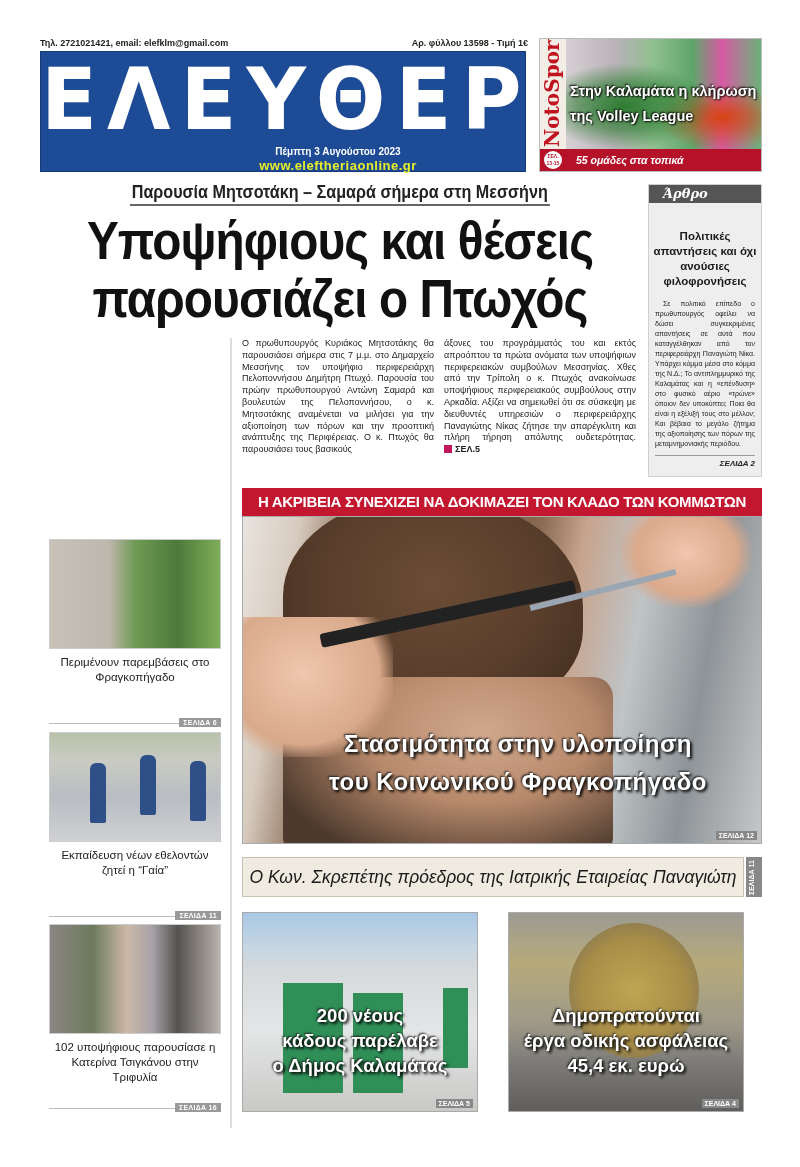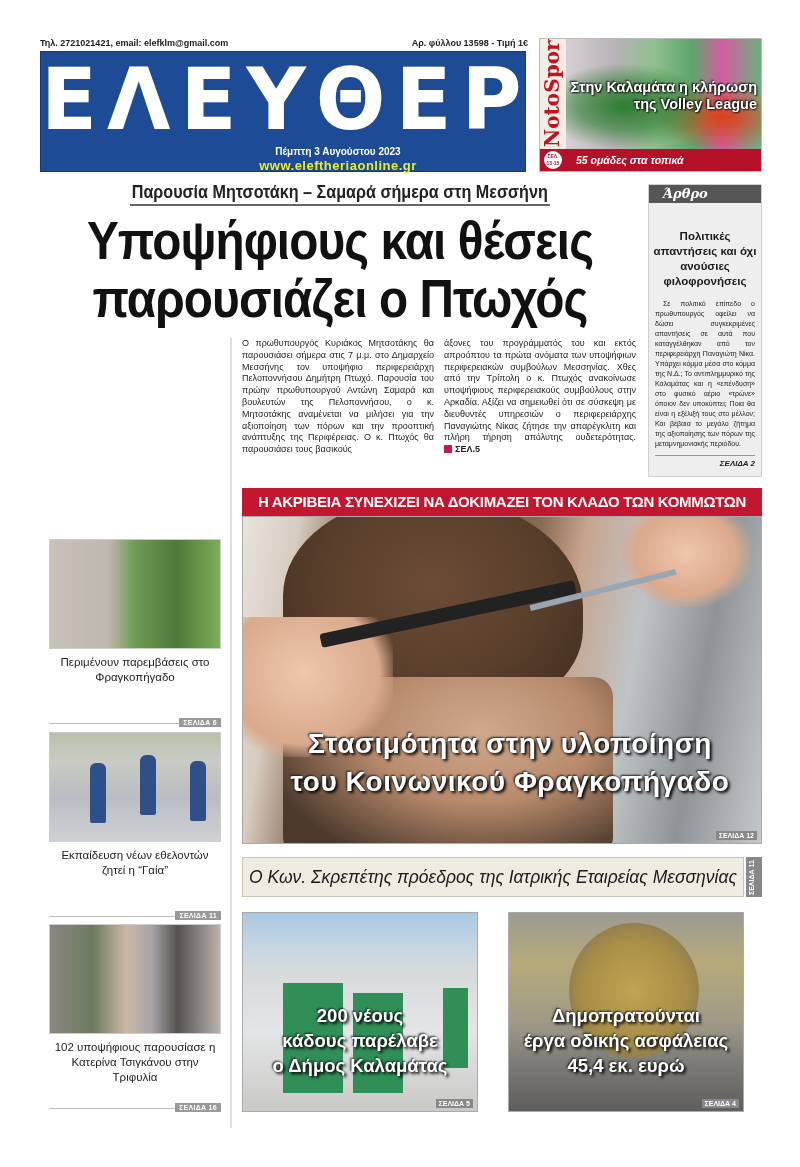--- a/index.html
+++ b/index.html
@@ -13,21 +13,21 @@
   .masthead { left: 40px; top: 51px; width: 486px; height: 121px; background: #1d4b95; border: 1px solid #163a77; }
   .logo { position: absolute; left: 0; top: 4px; width: 100%; text-align: center; color: #fff; font-family: "DejaVu Sans", sans-serif; font-weight: bold; font-size: 82px; letter-spacing: 10px; line-height: 88px; transform: scaleY(1.05); }
   .mast-date { position: absolute; left: 0; width: 100%; top: 94px; text-align: center; color: #fff; font-size: 10px; font-weight: bold; padding-left: 110px; }
   .mast-url { position: absolute; left: 0; width: 100%; top: 106px; text-align: center; color: #e8ef2a; font-size: 13px; font-weight: bold; padding-left: 110px; letter-spacing: 0.5px; }
 
   
   .sport { left: 539px; top: 38px; width: 223px; height: 134px; border: 1px solid #bbb; overflow: hidden; background: linear-gradient(90deg, #e9e4ea 0%, #d9d2d8 22%, #7bb07e 40%, #5aa165 60%, #c33c8c 78%, #69ad7b 100%); }
   .sport-side { position: absolute; left: 0; top: 0; width: 26px; height: 112px; background: #f2eee6; }
   .sport-side span { position: absolute; left: 2px; bottom: 4px; transform-origin: left bottom; transform: rotate(-90deg) translate(0, 22px); color: #c1121f; font-family: "DejaVu Serif", serif; font-weight: bold; font-size: 20px; white-space: nowrap; }
   .sport-photo { position: absolute; left: 26px; top: 0; right: 0; height: 112px; background: radial-gradient(ellipse at 30% 60%, #2e7d32 0%, rgba(46,125,50,0.6) 25%, transparent 45%), radial-gradient(ellipse at 80% 70%, #d84315 0%, transparent 30%), linear-gradient(90deg, #d6d0d4 0%, #b9b2b8 25%, #8fbf8f 45%, #5fa56a 65%, #d75aa4 80%, #6ab27a 100%); }
-  .sport-head { position: absolute; left: 30px; right: 4px; top: 40px; text-align: right; color: #fff; font-size: 14.5px; font-weight: bold; line-height: 17px; text-shadow: 1px 1px 2px #000, -1px -1px 2px #000; }
+  .sport-head { position: absolute; left: 30px; right: 4px; top: 40px; text-align: left; color: #fff; font-size: 14.5px; font-weight: bold; line-height: 25px; text-shadow: 1px 1px 2px #000, -1px -1px 2px #000; }
   .sport-bar { position: absolute; left: 0; right: 0; bottom: 0; height: 22px; background: #b5122a; color: #fff; font-size: 10.5px; font-style: italic; font-weight: bold; line-height: 22px; padding-left: 36px; }
   .sport-badge { position: absolute; left: 4px; top: 2px; width: 18px; height: 18px; border-radius: 50%; background: #fff; color: #b5122a; font-size: 5px; line-height: 7px; text-align: center; padding-top: 2px; font-style: normal; }
 
   
   .kicker { left: 40px; top: 181px; width: 600px; text-align: center; }
   .kicker span { font-size: 19px; font-weight: bold; color: #222; border-bottom: 2px solid #666; padding: 0 2px 1px; transform: scaleX(0.85); display: inline-block; }
   .headline { left: 40px; top: 212px; width: 600px; text-align: center; font-size: 53px; font-weight: bold; line-height: 58px; color: #111; letter-spacing: -1px; transform: scaleX(0.9); transform-origin: center top; }
 
   
   .arthro { left: 648px; top: 184px; width: 114px; height: 293px; background: #eeeeee; border: 1px solid #d0d0d0; }
@@ -62,21 +62,21 @@
 
   
   .main-banner { left: 242px; top: 488px; width: 520px; height: 28px; background: #c3172f; color: #fff; font-size: 15px; font-weight: bold; text-align: center; line-height: 28px; letter-spacing: -0.3px; }
   .main-photo { left: 242px; top: 516px; width: 520px; height: 328px; border: 1px solid #aaa; overflow: hidden; background: linear-gradient(100deg, #e9e4df 0%, #d7cbbf 10%, #7a5a42 22%, #6b4d38 40%, #8a6a52 52%, #c7a48d 60%, #bfc4c7 72%, #8e9397 85%, #c5c8ca 100%); }
   .mp-hair { position: absolute; left: 40px; top: -20px; width: 300px; height: 220px; border-radius: 45% 50% 40% 40%; background: radial-gradient(ellipse at 50% 40%, #6b4c36 0%, #5a3f2c 50%, #3e2a1d 100%); }
   .mp-face { position: absolute; left: 40px; top: 160px; width: 330px; height: 180px; background: radial-gradient(ellipse at 60% 30%, #d0a88d 0%, #b88a6c 40%, #4d3a2d 80%); border-radius: 20px; }
   .mp-comb { position: absolute; left: 75px; top: 90px; width: 260px; height: 14px; background: #222; transform: rotate(-12deg); border-radius: 3px; }
   .mp-hand { position: absolute; left: 0; top: 100px; width: 150px; height: 140px; background: radial-gradient(ellipse at 40% 40%, #efc7ad 0%, #d9a98b 60%, transparent 75%); }
   .mp-hand2 { position: absolute; right: 10px; top: 0; width: 130px; height: 90px; background: radial-gradient(ellipse at 50% 40%, #f0c6ad 0%, #dba98c 55%, transparent 75%); }
   .mp-sc { position: absolute; left: 285px; top: 70px; width: 150px; height: 6px; background: #9aa6b2; transform: rotate(-14deg); }
-  .main-caption { position: absolute; left: 8px; width: 100%; top: 208px; text-align: center; color: #fff; font-size: 28px; font-weight: bold; line-height: 38px; letter-spacing: 0.5px; text-shadow: 2px 2px 3px #000, -1px -1px 2px #222; }
+  .main-caption { position: absolute; left: 16px; width: 100%; top: 208px; text-align: center; color: #fff; font-size: 24px; font-weight: bold; line-height: 38px; letter-spacing: 0.5px; text-shadow: 2px 2px 3px #000, -1px -1px 2px #222; }
   .page-chip { position: absolute; right: 4px; bottom: 3px; background: #888; color: #fff; font-size: 7px; font-weight: bold; padding: 1px 3px; }
 
   
   .strip { left: 242px; top: 857px; width: 502px; height: 40px; background: #f0ebe0; border: 1px solid #c9c3b6; text-align: center; font-size: 17.5px; font-style: italic; line-height: 38px; color: #1a1a1a; }
   .strip-tag { left: 746px; top: 857px; width: 16px; height: 40px; background: #888; }
   .strip-tag span { position: absolute; left: 2px; top: 38px; transform: rotate(-90deg); transform-origin: left top; color: #fff; font-size: 7px; font-weight: bold; white-space: nowrap; }
 
   
   .bphoto { top: 912px; width: 236px; height: 200px; border: 1px solid #aaa; overflow: hidden; }
   .bins { left: 242px; background: linear-gradient(180deg, #a8c8e4 0%, #c7d6e2 18%, #d7dadb 30%, #e3e5e6 60%, #c9c9c6 100%); }
@@ -171,21 +171,21 @@
   <div class="mp-hand2"></div>
   <div class="mp-comb"></div>
   <div class="mp-sc"></div>
   <div class="main-caption">
     <div>Στασιμότητα στην υλοποίηση</div>
     <div>του Κοινωνικού Φραγκοπήγαδο</div>
   </div>
   <div class="page-chip">ΣΕΛΙΔΑ 12</div>
 </div>
 
-<div class="abs strip">Ο Κων. Σκρεπέτης πρόεδρος της Ιατρικής Εταιρείας Μεσσηνίας</div>
+<div class="abs strip">Ο Κων. Σκρεπέτης πρόεδρος της Ιατρικής Εταιρείας Παναγιώτη</div>
 <div class="abs strip-tag">
   <span>ΣΕΛΙΔΑ 11</span>
 </div>
 
 <div class="abs bphoto bins">
   <div class="g" style="left:40px;top:70px;width:60px;height:110px;"></div>
   <div class="g" style="left:110px;top:80px;width:50px;height:100px;"></div>
   <div class="g" style="left:200px;top:75px;width:25px;height:80px;"></div>
   <div class="bcap">
     <div>200 νέους</div>

